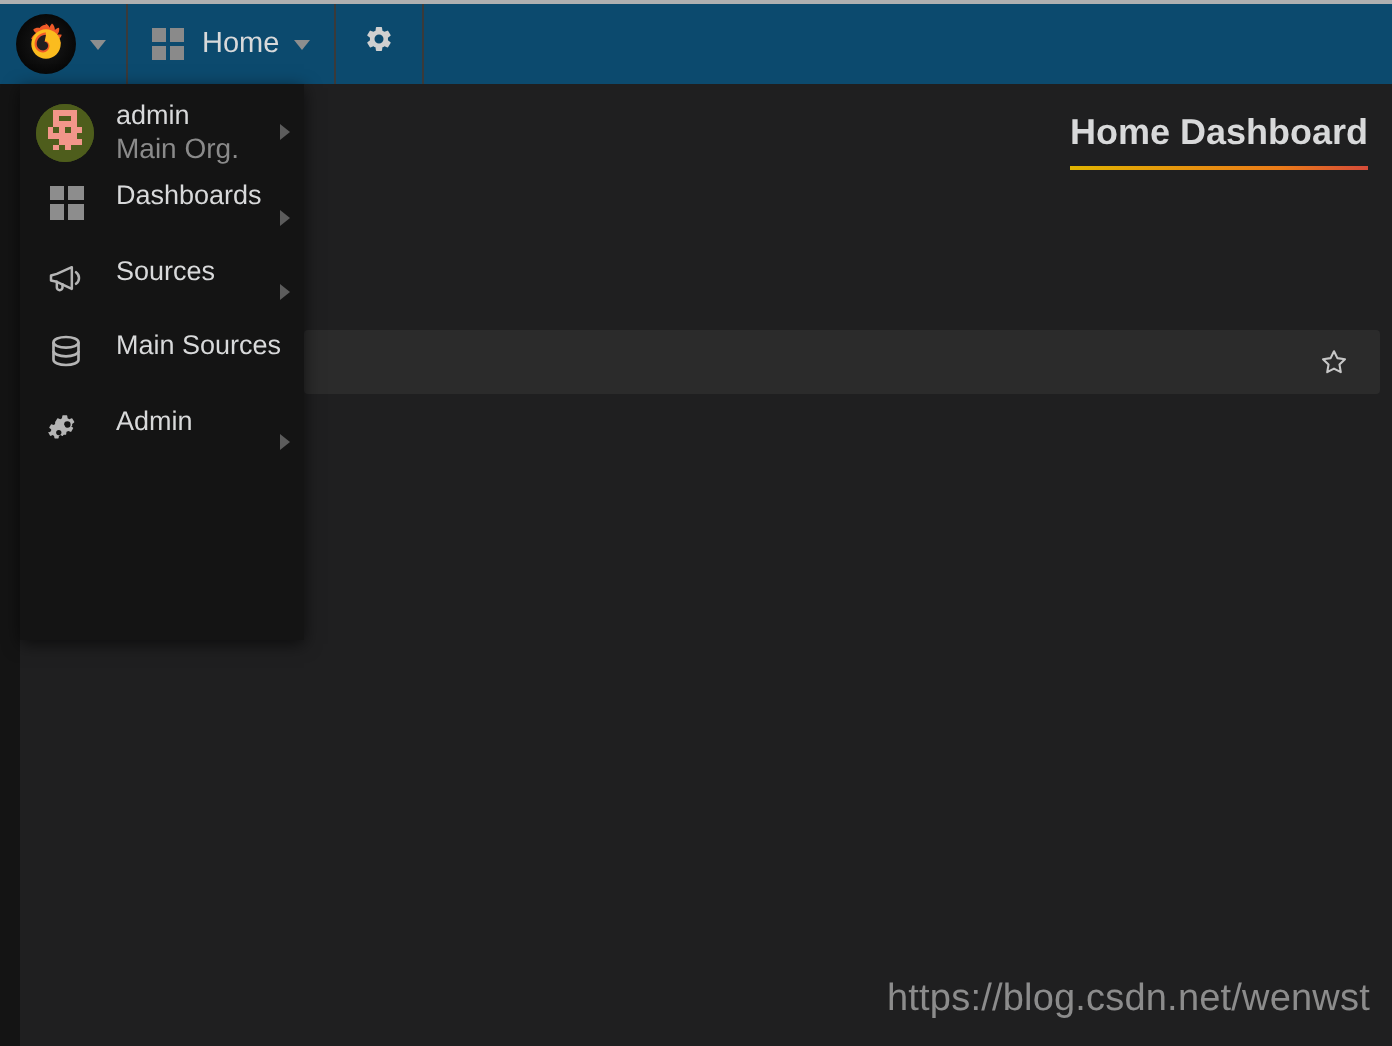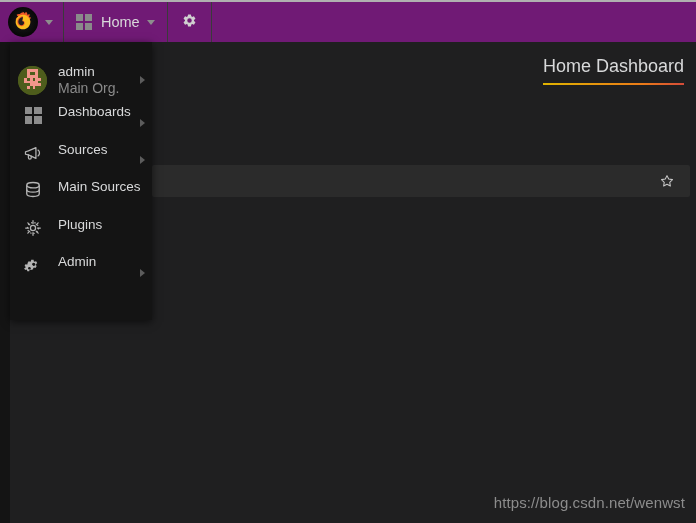--- a/index.html
+++ b/index.html
@@ -21,21 +21,21 @@
   .side-rail {
     position: absolute; left: 0; top: 42px;
     width: 10px; height: 481px;
     background: #141414;
   }
 
   
   .topbar {
     position: absolute; left: 0; top: 0;
     width: 696px; height: 42px;
-    background: #701a75;
+    background: #0c4a6e;
     border-top: 2px solid #b0b0b0;
     display: flex; align-items: stretch;
   }
   .nav-cell {
     display: flex; align-items: center;
     padding: 0 12px;
     height: 100%;
     border-right: 1px solid #3a3a3a;
     cursor: pointer;
   }
@@ -95,41 +95,42 @@
     border-left: 5px solid #5b5b5b;
     margin: 0 7px;
   }
   .page-title {
     color: #d8d9da;
     font-size: 18px;
     padding-bottom: 6px;
     border-bottom: 2px solid;
     border-image: linear-gradient(to right, #e0b400 0%, #eb7b18 70%, #d44a3a 100%) 1;
     white-space: nowrap;
+    font-weight: bold;
   }
 
   
   .dash-row {
     position: absolute; left: 152px; top: 165px;
     width: 538px; height: 32px;
     background: #2b2b2b;
     border-radius: 2px;
     display: flex; align-items: center; justify-content: flex-end;
     padding-right: 16px;
   }
   .star-icon { width: 14px; height: 14px; display: block; cursor: pointer; }
 
   
   .dropdown {
     position: absolute; left: 10px; top: 42px;
     width: 142px; height: 278px;
     background: #141414;
     box-shadow: 0 2px 8px rgba(0,0,0,.6);
     z-index: 40;
-    padding-top: 14px;
+    padding-top: 0;
   }
   .menu-user {
     display: flex; align-items: center;
     height: 48px;
     padding: 0 8px 0 8px;
     cursor: pointer;
     position: relative;
   }
   .avatar {
     width: 29px; height: 29px;
@@ -179,21 +180,21 @@
     grid-template-columns: 1fr 1fr;
     grid-template-rows: 1fr 1fr;
     gap: 2px;
   }
   .dash-grid i { background: #8d8d8d; display: block; }
 
   
   .watermark {
     position: absolute; right: 11px; bottom: 12px;
     color: #8c8c8c;
-    font-size: 15px;
+    font-size: 19px;
     letter-spacing: .1px;
     white-space: nowrap;
     user-select: none;
   }
 </style>
 </head>
 <body>
 
 <div id="app">
 
@@ -327,33 +328,20 @@
       <span class="menu-icon">
         <svg viewBox="0 0 24 24" width="20" height="20" fill="none" stroke="#b5b5b5" stroke-width="1.6">
           <ellipse cx="12" cy="6.2" rx="7.5" ry="3.2"></ellipse>
           <path d="M4.5 6.2v5.2c0 1.77 3.36 3.2 7.5 3.2s7.5-1.43 7.5-3.2V6.2"></path>
           <path d="M4.5 11.4v5.2c0 1.77 3.36 3.2 7.5 3.2s7.5-1.43 7.5-3.2v-5.2"></path>
         </svg>
       </span>
       <span class="menu-label">Main Sources</span>
     </div>
 
-    <div class="menu-item">
-      <span class="menu-icon">
-        <svg viewBox="0 0 24 24" width="20" height="20" fill="none" stroke="#b5b5b5" stroke-width="1.5">
-          <circle cx="12" cy="12" r="3.1"></circle>
-          <g stroke-linecap="round">
-            <path d="M12 3.2v3.4M12 17.4v3.4M3.2 12h3.4M17.4 12h3.4"></path>
-            <path d="M5.8 5.8l2.4 2.4M15.8 15.8l2.4 2.4M18.2 5.8l-2.4 2.4M8.2 15.8l-2.4 2.4"></path>
-          </g>
-          <circle cx="12" cy="12" r="6.6" stroke-dasharray="1.6 2.4"></circle>
-        </svg>
-      </span>
-      <span class="menu-label">Plugins</span>
-    </div>
 
     <div class="menu-item">
       <span class="menu-icon">
         <svg viewBox="0 0 24 24" width="21" height="21" fill="#b5b5b5">
           <path d="M10.4 11.6a4.8 4.8 0 000-1.4l1.5-1.18a.38.38 0 00.09-.48L10.55 6.1a.38.38 0 00-.45-.17l-1.78.72a5.4 5.4 0 00-1.2-.7l-.27-1.9a.37.37 0 00-.37-.31H3.62a.37.37 0 00-.37.31l-.27 1.9c-.43.18-.83.42-1.2.7l-1.78-.72a.38.38 0 00-.45.17l-1.44 2.44a.38.38 0 00.09.48l1.5 1.18a4.8 4.8 0 000 1.4L-1.8 12.78a.38.38 0 00-.9.48l1.44 2.44c.1.17.3.23.45.17l1.78-.72c.37.28.77.52 1.2.7l.27 1.9c.3.18.18.31.37.31h2.86c.19 0 .34-.13.37-.31l.27-1.9c.43-.18.83-.42 1.2-.7l1.78.72c.15.06.35 0 .45-.17l1.44-2.44a.38.38 0 00-.09-.48l-1.5-1.18z" transform="translate(6.8 2.4) scale(.78)"></path>
           <circle cx="12.2" cy="10.6" r="1.85" fill="#141414"></circle>
           <path d="M9.4 15.9a3.9 3.9 0 000-1.15l1.22-.96a.31.31 0 00.07-.39L9.52 11.4a.31.31 0 00-.37-.14l-1.45.58c-.3-.23-.63-.42-.98-.57l-.22-1.55a.3.3 0 00-.3-.25H3.87a.3.3 0 00-.3.25l-.22 1.55c-.35.15-.68.34-.98.57l-1.45-.58a.31.31 0 00-.37.14L-.62 13.4a.31.31 0 00.07.39l1.22.96a3.9 3.9 0 000 1.15l-1.22.96a.31.31 0 00-.7.39l1.17 1.99c.8.14.25.19.37.14l1.45-.58c.3.23.63.42.98.57l.22 1.55c.2.14.15.25.3.25h2.33c.15 0 .28-.11.3-.25l.22-1.55c.35-.15.68-.34.98-.57l1.45.58c.12.05.29 0 .37-.14l1.17-1.99a.31.31 0 00-.07-.39l-1.22-.96z" transform="translate(2.4 1.2) scale(.82)"></path>
           <circle cx="7.3" cy="15.2" r="1.5" fill="#141414"></circle>
         </svg>
       </span>

